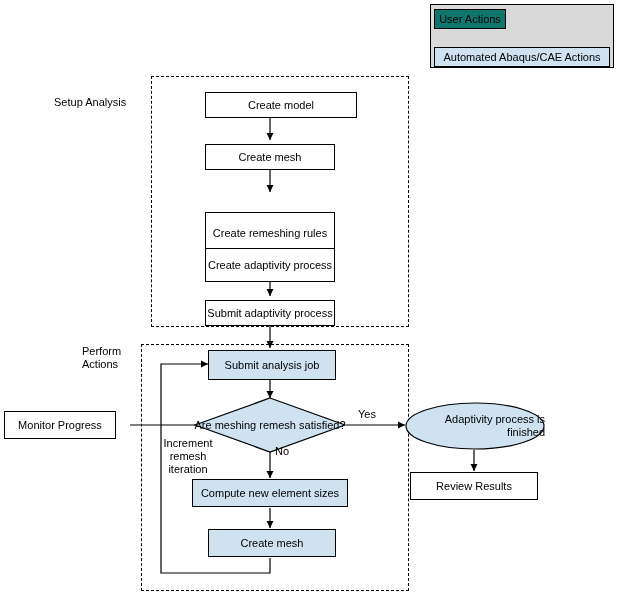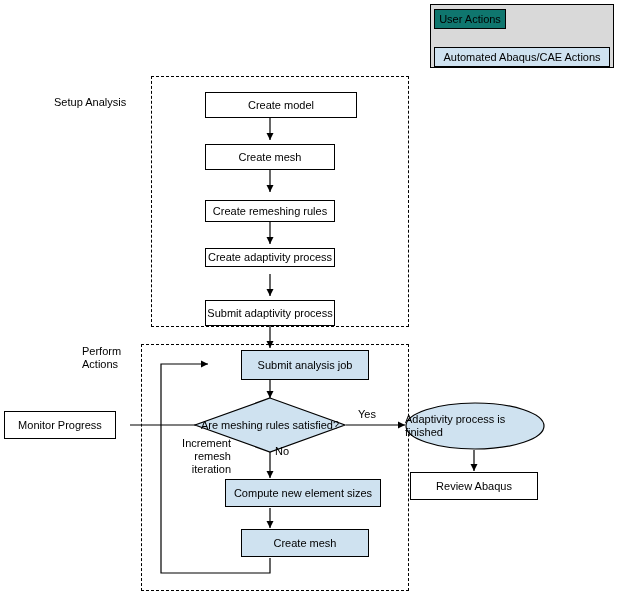--- a/index.html
+++ b/index.html
@@ -23,21 +23,20 @@
     display: flex;
     align-items: center;
     justify-content: center;
     font-size: 11px;
     color: #000000;
     text-align: center;
     line-height: 1.15;
   }
   .node.auto {
     background: #cfe2f0;
-    margin-left: 33px;
   }
   .label {
     position: absolute;
     font-size: 11px;
     color: #000000;
     line-height: 1.2;
     white-space: pre-line;
   }
   .dashed-box {
     position: absolute;
@@ -96,21 +95,21 @@
   .ellipse-text {
     position: absolute;
     left: 0;
     top: 0;
     width: 100%;
     height: 100%;
     display: flex;
     align-items: center;
     justify-content: center;
     font-size: 11px;
-    text-align: left;
+    text-align: right;
     line-height: 1.15;
     color: #000000;
   }
   .edge-label {
     position: absolute;
     font-size: 11px;
     color: #000000;
   }
 </style>
 </head>
@@ -160,65 +159,65 @@
 
     <line x1="130" y1="425" x2="196" y2="425" stroke="#000" stroke-width="1.2"></line>
   </svg>
 
   <div class="node" style="left:205px; top:92px; width:152px; height:26px;">
     <span>Create model</span>
   </div>
   <div class="node" style="left:205px; top:144px; width:130px; height:26px;">
     <span>Create mesh</span>
   </div>
-  <div class="node" style="left:205px; top:200px; width:130px; height:22px;">
+  <div class="node" style="left:205px; top:212px; width:130px; height:42px;">
     <span>Create remeshing rules</span>
   </div>
-  <div class="node" style="left:205px; top:248px; width:130px; height:19px;">
+  <div class="node" style="left:205px; top:248px; width:130px; height:34px;">
     <span>Create adaptivity process</span>
   </div>
   <div class="node" style="left:205px; top:300px; width:130px; height:26px;">
     <span>Submit adaptivity process</span>
   </div>
 
   <div class="node auto" style="left:208px; top:350px; width:128px; height:30px;">
     <span>Submit analysis job</span>
   </div>
 
   <div class="node" style="left:4px; top:411px; width:112px; height:28px;">
     <span>Monitor Progress</span>
   </div>
 
   <div class="diamond-wrap" style="left:194px; top:397px; width:152px; height:56px;">
     <svg width="152" height="56" viewBox="0 0 152 56">
       <polygon points="76,1 151,28 76,55 1,28" fill="#cfe2f0" stroke="#000000" stroke-width="1.2"></polygon>
     </svg>
-    <div class="diamond-text">Are meshing rules
+    <div class="diamond-text">Are meshing remesh
 satisfied?</div>
   </div>
 
   <div class="node auto" style="left:192px; top:479px; width:156px; height:28px;">
     <span>Compute new element sizes</span>
   </div>
 
   <div class="node auto" style="left:208px; top:529px; width:128px; height:28px;">
     <span>Create mesh</span>
   </div>
 
   <div class="ellipse-wrap" style="left:405px; top:402px; width:140px; height:48px;">
     <svg width="140" height="48" viewBox="0 0 140 48">
       <ellipse cx="70" cy="24" rx="69" ry="23" fill="#cfe2f0" stroke="#000000" stroke-width="1.2"></ellipse>
     </svg>
     <div class="ellipse-text">Adaptivity process
 is finished</div>
   </div>
 
   <div class="node" style="left:410px; top:472px; width:128px; height:28px;">
-    <span>Review Abaqus</span>
+    <span>Review Results</span>
   </div>
 
   <div class="edge-label" style="left:358px; top:408px;">Yes</div>
   <div class="edge-label" style="left:275px; top:445px;">No</div>
-  <div class="label" style="left:161px; top:437px; width:70px; text-align:right;">Increment
+  <div class="label" style="left:153px; top:437px; width:70px; text-align:center;">Increment
 remesh
 iteration</div>
 
 </div>
 
 </body></html>

